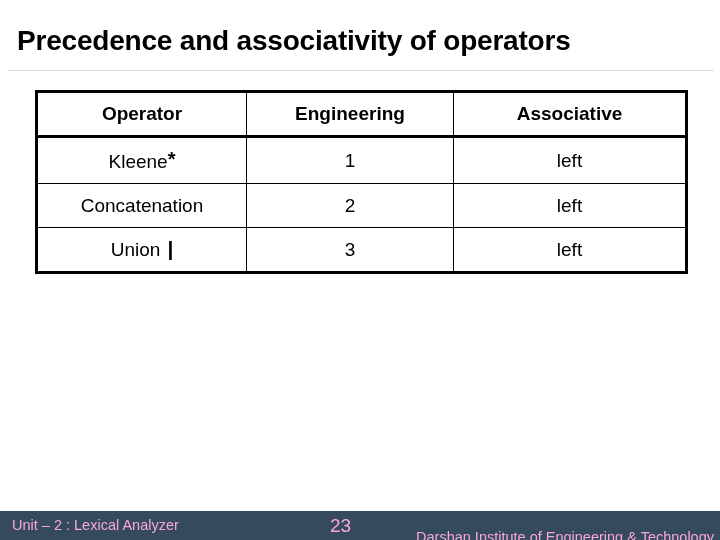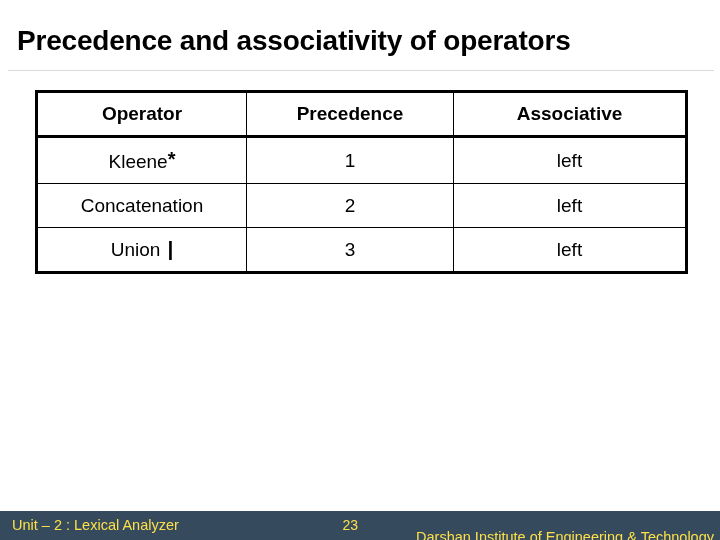--- a/index.html
+++ b/index.html
@@ -109,22 +109,22 @@
     line-height: 29px;
     white-space: nowrap;
   }
   .footer-page {
     position: absolute;
     left: 330px;
     top: 0;
     width: 28px;
     height: 29px;
     line-height: 29px;
-    text-align: right;
-    font-size: 14px;
+    text-align: left;
+    font-size: 19px;
   }
   .footer-right {
     position: absolute;
     right: 6px;
     top: 12px;
     height: 29px;
     line-height: 29px;
     white-space: nowrap;
   }
 </style>
@@ -138,21 +138,21 @@
 <div class="table-wrap">
   <table class="op-table">
     <colgroup>
       <col class="c1">
         <col class="c2">
         <col class="c3">
     </colgroup>
     <thead>
       <tr>
         <th>Operator</th>
-        <th>Precedence</th>
+        <th>Engineering</th>
         <th>Associative</th>
       </tr>
     </thead>
     <tbody>
       <tr>
         <td><span>Kleene</span><span class="sym-star">*</span></td>
         <td>1</td>
         <td>left</td>
       </tr>
       <tr>
@@ -162,17 +162,17 @@
       </tr>
       <tr>
         <td><span>Union</span><span class="sym-pipe">|</span></td>
         <td>3</td>
         <td>left</td>
       </tr>
     </tbody>
   </table>
 </div>
 
-<div class="footer" style="background: rgb(54, 74, 94); color: #fde047;">
+<div class="footer" style="background: rgb(54, 74, 94); color: #f9a8d4;">
   <div class="footer-left">Unit – 2 : Lexical Analyzer</div>
   <div class="footer-page">23</div>
   <div class="footer-right">Darshan Institute of Engineering &amp; Technology</div>
 </div>
 
 </body></html>

